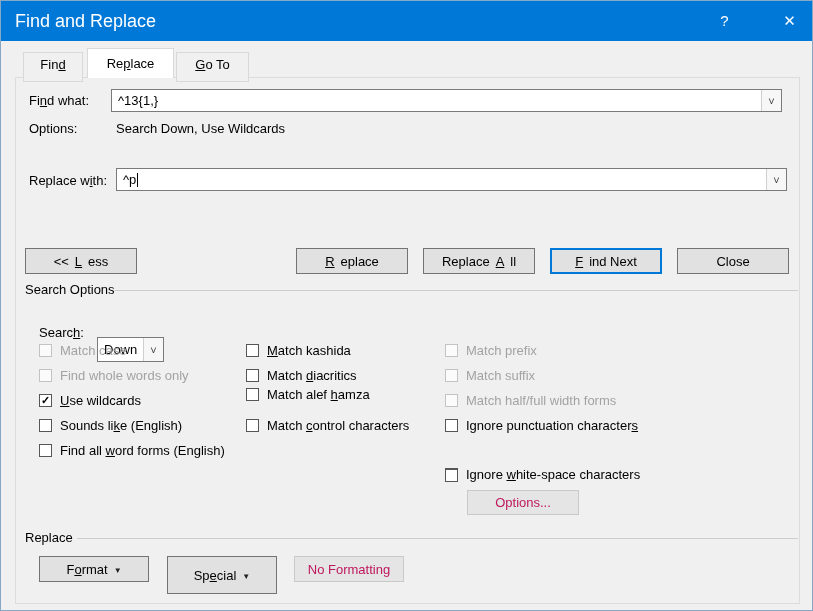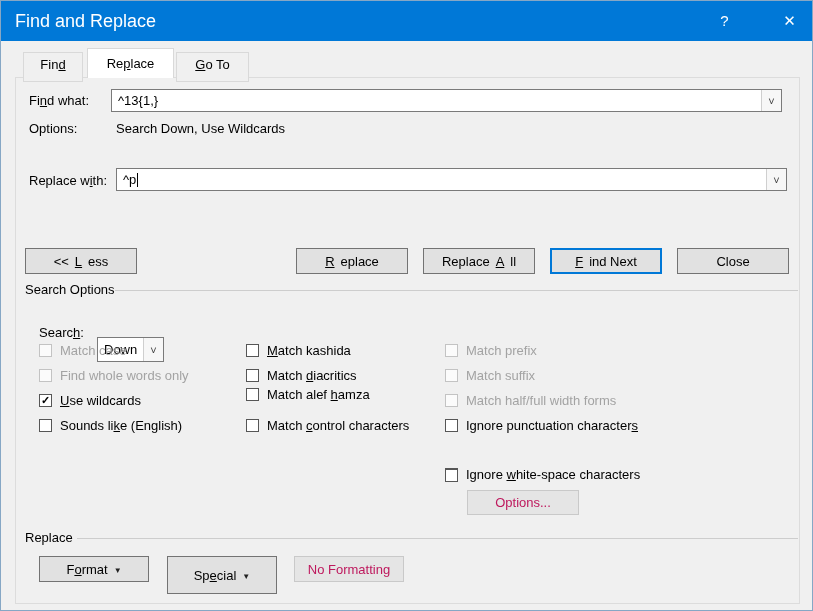--- a/index.html
+++ b/index.html
@@ -106,20 +106,24 @@
     <span class="cb-label">Find whole words only</span>
   </div>
   <div class="check-item" style="left:38px; top:390px;">
     <span class="cb">✓</span>
     <span class="cb-label"><u>U</u>se wildcards</span>
   </div>
   <div class="check-item" style="left:38px; top:415px;">
     <span class="cb"></span>
     <span class="cb-label">Sounds li<u>k</u>e (English)</span>
   </div>
+  <div class="check-item" style="left:38px; top:440px;">
+    <span class="cb"></span>
+    <span class="cb-label">Find all <u>w</u>ord forms (English)</span>
+  </div>
 
   <div class="check-item" style="left:245px; top:340px;">
     <span class="cb"></span>
     <span class="cb-label"><u>M</u>atch kashida</span>
   </div>
   <div class="check-item" style="left:245px; top:365px;">
     <span class="cb"></span>
     <span class="cb-label">Match <u>d</u>iacritics</span>
   </div>
   <div class="check-item" style="left:245px; top:384px;">

